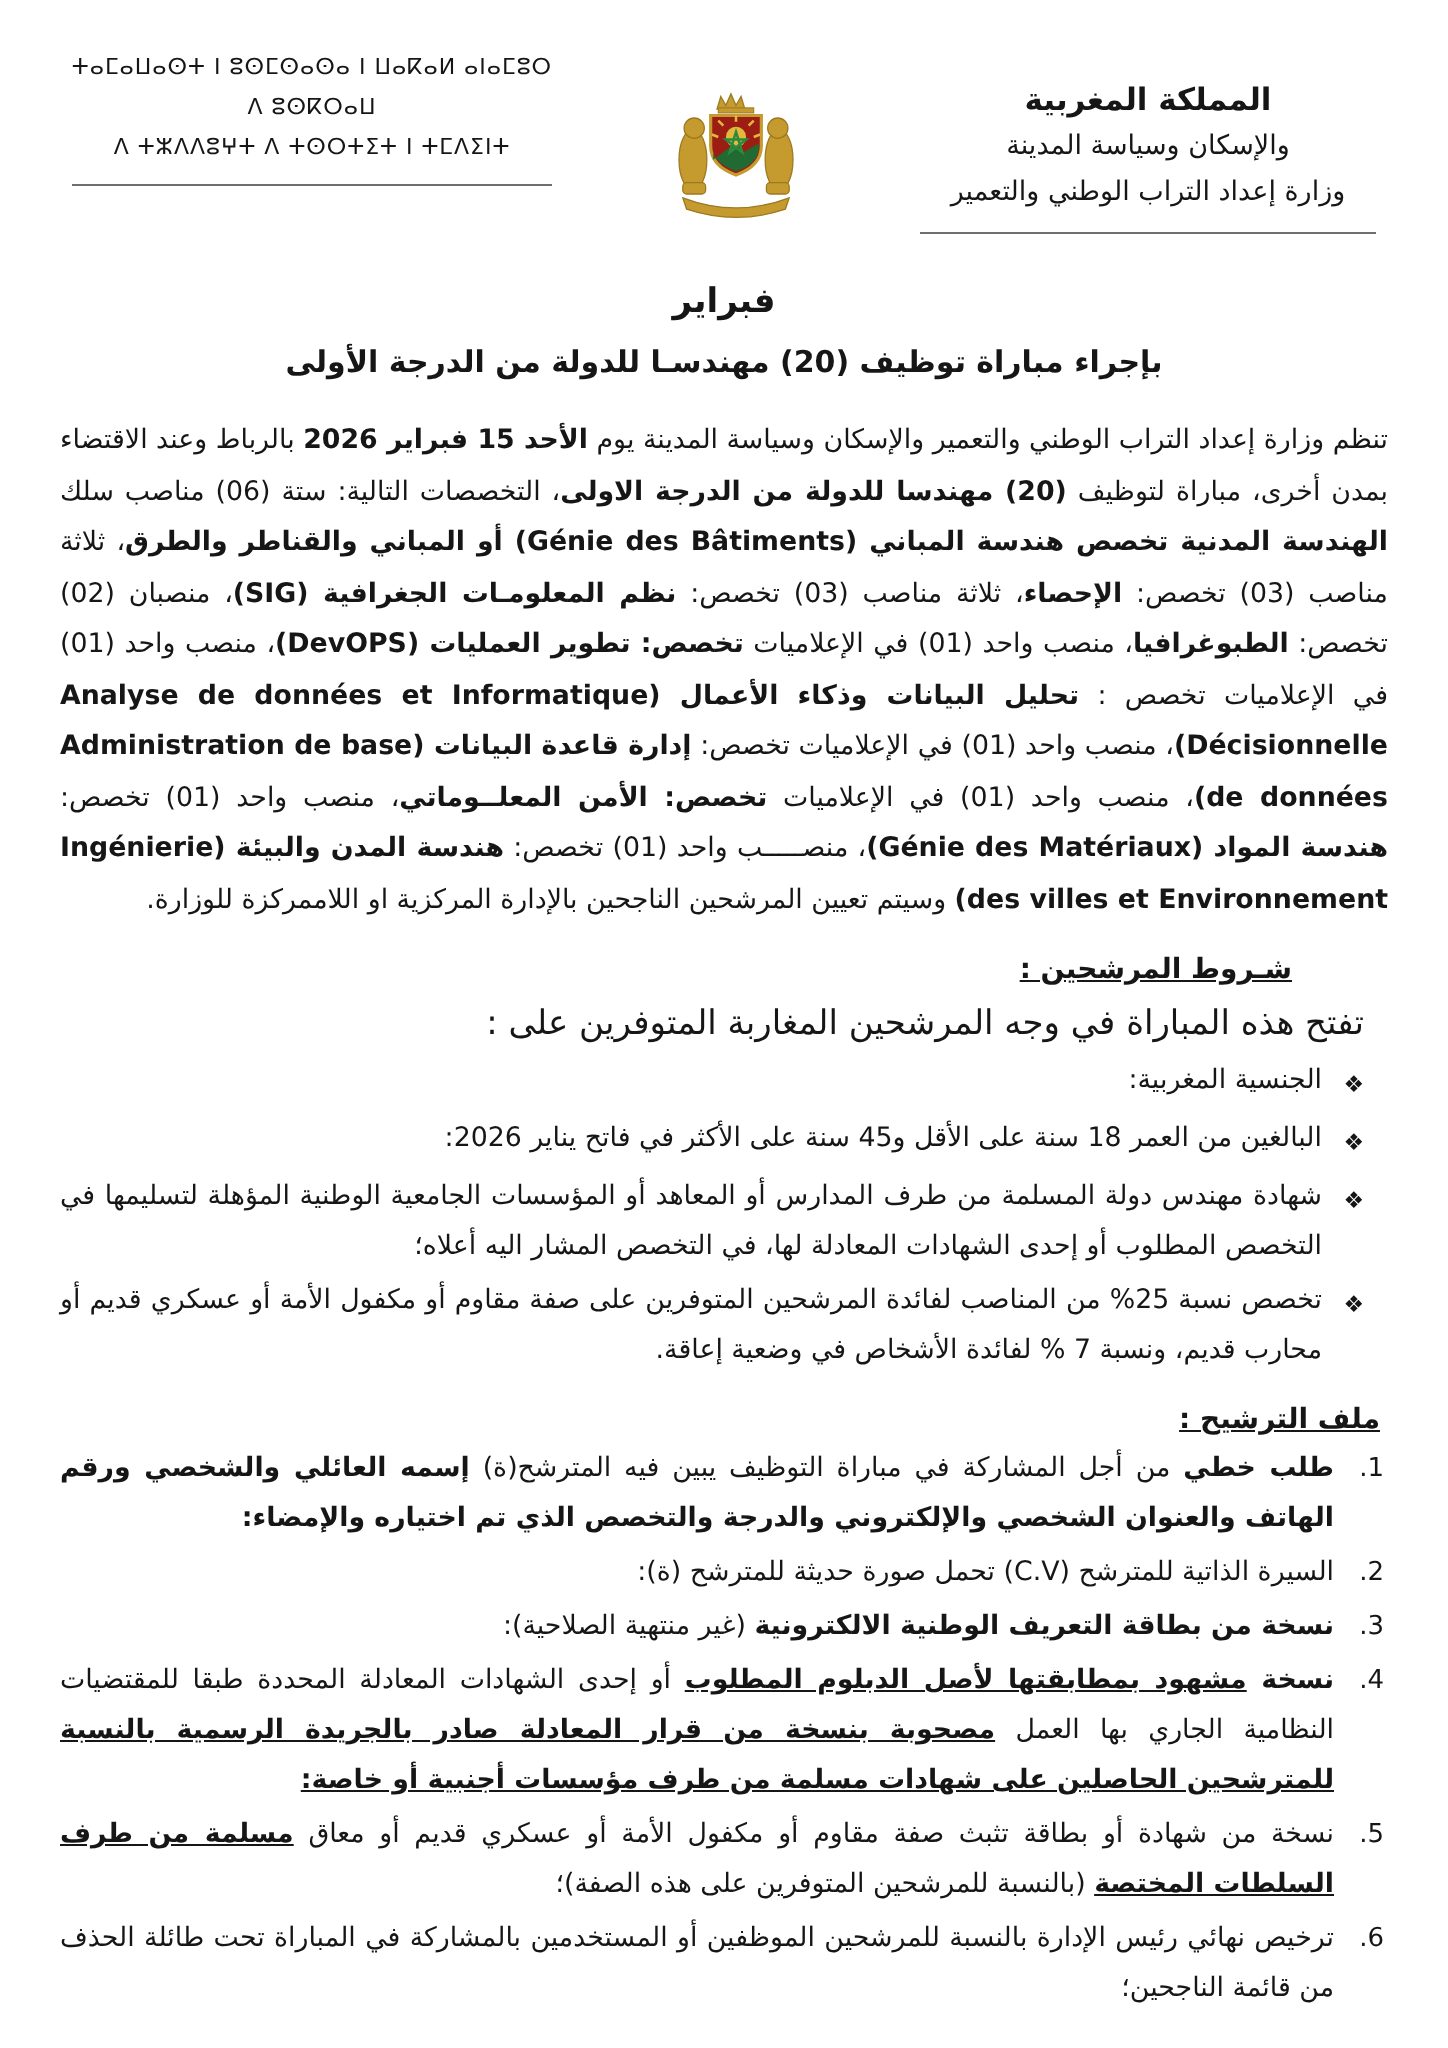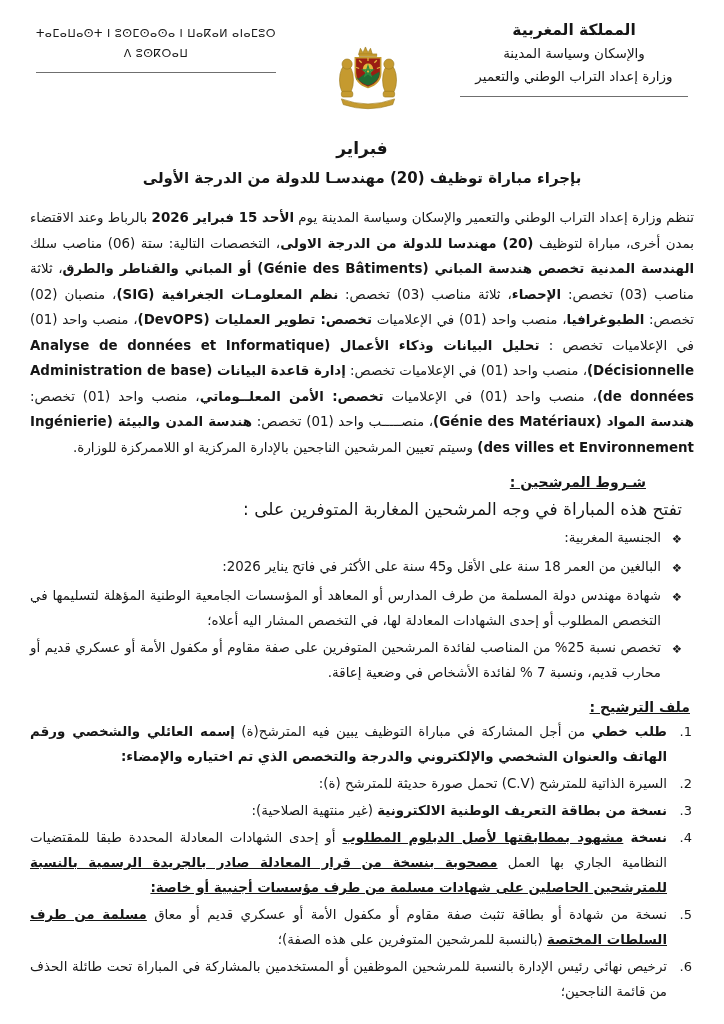--- a/index.html
+++ b/index.html
@@ -4,21 +4,21 @@
 <style>
   html,body{margin:0;padding:0;background:#9a9a9a;}
   .page{
     width:724px;height:1024px;margin:0 auto;background:#ffffff;
     box-sizing:border-box;padding:14px 30px 20px 30px;
     direction:rtl;overflow:hidden;
     font-family:"DejaVu Sans",sans-serif;color:#161616;
   }
   
   .letterhead{display:flex;justify-content:space-between;align-items:flex-start;}
-  .head-ar{width:240px;text-align:center;padding-top:4px;}
+  .head-ar{width:240px;text-align:center;padding-top:4px;margin-top:20px;}
   .head-ar .l1{font-weight:bold;font-size:15.5px;line-height:24px;}
   .head-ar .l2{font-size:13.5px;line-height:23px;}
   .rule{border:none;border-top:1px solid #6f6f6f;margin:8px 6px 0 6px;}
   .emblem-wrap{width:150px;display:flex;justify-content:center;padding-top:28px;}
   .head-ber{width:252px;text-align:center;direction:ltr;padding-top:10px;}
   .head-ber .t1{font-size:12.5px;font-weight:bold;letter-spacing:1.5px;line-height:20px;}
   .head-ber .t2{font-size:11px;letter-spacing:.5px;line-height:20px;}
   
   .title{text-align:center;font-size:17px;font-weight:bold;margin:24px 0 0 0;}
   .subtitle{text-align:center;font-size:15px;font-weight:bold;margin:11px 0 0 0;}
@@ -79,20 +79,21 @@
         <path d="M42 58 L58 46 L66 52 L78 45 L78 50 q-2 12 -18 17 q-14 -5 -18 -14 z" fill="#216b33"></path>
 
         <polygon points="60,36 65,52 52,42 68,42 55,52" fill="none" stroke="#2c8a3f" stroke-width="2"></polygon>
 
         <path d="M18 88 q42 16 84 0 l-3 9 q-39 13 -78 0 z" fill="#c59a2f" stroke="#9c7a1e" stroke-width="1"></path>
       </svg>
     </div>
 
     <div class="head-ber">
       <div class="t2">ⵜⴰⵎⴰⵡⴰⵙⵜ ⵏ ⵓⵙⵎⵙⴰⵙⴰ ⵏ ⵡⴰⴽⴰⵍ ⴰⵏⴰⵎⵓⵔ ⴷ ⵓⵙⴽⵔⴰⵡ</div>
+      <div class="t2">ⴷ ⵜⵣⴷⴷⵓⵖⵜ ⴷ ⵜⵙⵔⵜⵉⵜ ⵏ ⵜⵎⴷⵉⵏⵜ</div>
       <hr class="rule">
     </div>
   </header>
 
   <div class="title">فبراير</div>
   <div class="subtitle">بإجراء مباراة توظيف (20) مهندسـا للدولة من الدرجة الأولى</div>
 
   <p class="para"><span>تنظم وزارة إعداد التراب الوطني والتعمير والإسكان وسياسة المدينة يوم </span><span class="b">الأحد 15 فبراير 2026</span><span> بالرباط وعند الاقتضاء بمدن أخرى، مباراة لتوظيف </span><span class="b">(20) مهندسا للدولة من الدرجة الاولى</span><span>، التخصصات التالية: ستة (06) مناصب سلك </span><span class="b">الهندسة المدنية تخصص هندسة المباني (Génie des Bâtiments) أو المباني والقناطر والطرق</span><span>، ثلاثة مناصب (03) تخصص: </span><span class="b">الإحصاء</span><span>، ثلاثة مناصب (03) تخصص: </span><span class="b">نظم المعلومـات الجغرافية (SIG)</span><span>، منصبان (02) تخصص: </span><span class="b">الطبوغرافيا</span><span>، منصب واحد (01) في الإعلاميات </span><span class="b">تخصص: تطوير العمليات (DevOPS)</span><span>، منصب واحد (01) في الإعلاميات تخصص : </span><span class="b">تحليل البيانات وذكاء الأعمال (Analyse de données et Informatique Décisionnelle)</span><span>، منصب واحد (01) في الإعلاميات تخصص: </span><span class="b">إدارة قاعدة البيانات (Administration de base de données)</span><span>، منصب واحد (01) في الإعلاميات </span><span class="b">تخصص: الأمن المعلــوماتي</span><span>، منصب واحد (01) تخصص: </span><span class="b">هندسة المواد (Génie des Matériaux)</span><span>، منصـــــب واحد (01) تخصص: </span><span class="b">هندسة المدن والبيئة (Ingénierie des villes et Environnement)</span><span> وسيتم تعيين المرشحين الناجحين بالإدارة المركزية او اللاممركزة للوزارة.</span></p>
 
   <div class="section-heading">شـروط المرشحين :</div>

